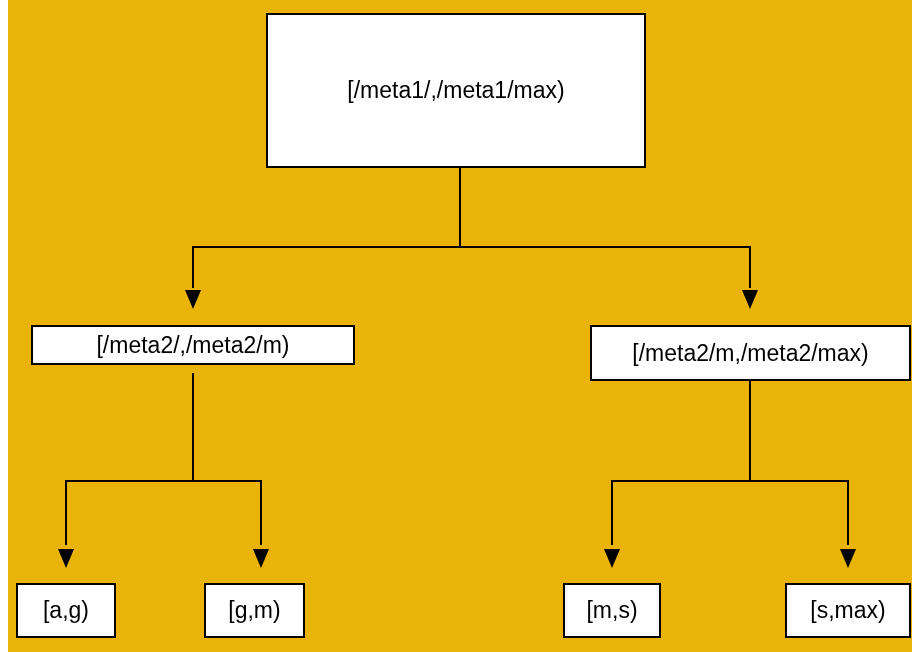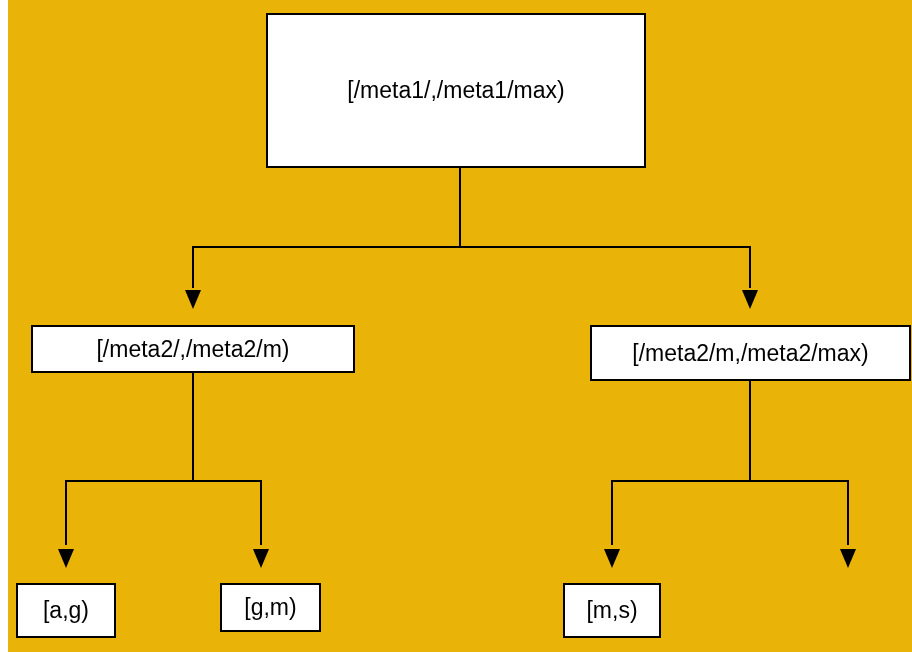--- a/index.html
+++ b/index.html
@@ -61,34 +61,37 @@
       <polygon points="245,549 261,549 253,568"></polygon>
       <polygon points="596,549 612,549 604,568"></polygon>
       <polygon points="832,549 848,549 840,568"></polygon>
     </g>
   </svg>
 
   <div class="node" style="left:258px; top:13px; width:380px; height:155px;">
     <span>[/meta1/,/meta1/max)</span>
   </div>
 
-  <div class="node" style="left:23px; top:325px; width:324px; height:48px;">
+  <div class="node" style="left:23px; top:325px; width:324px; height:40px;">
     <span>[/meta2/,/meta2/m)</span>
   </div>
 
   <div class="node" style="left:582px; top:325px; width:321px; height:56px;">
     <span>[/meta2/m,/meta2/max)</span>
   </div>
 
   <div class="node" style="left:8px; top:583px; width:100px; height:55px;">
     <span>[a,g)</span>
   </div>
 
-  <div class="node" style="left:212px; top:583px; width:101px; height:49px;">
+  <div class="node" style="left:196px; top:583px; width:101px; height:55px;">
     <span>[g,m)</span>
   </div>
 
   <div class="node" style="left:555px; top:583px; width:98px; height:55px;text-align:right;">
     <span>[m,s)</span>
   </div>
 
+  <div class="node" style="left:777px; top:583px; width:126px; height:55px;">
+    <span>[s,max)</span>
+  </div>
 
 </div>
 
 </body></html>

